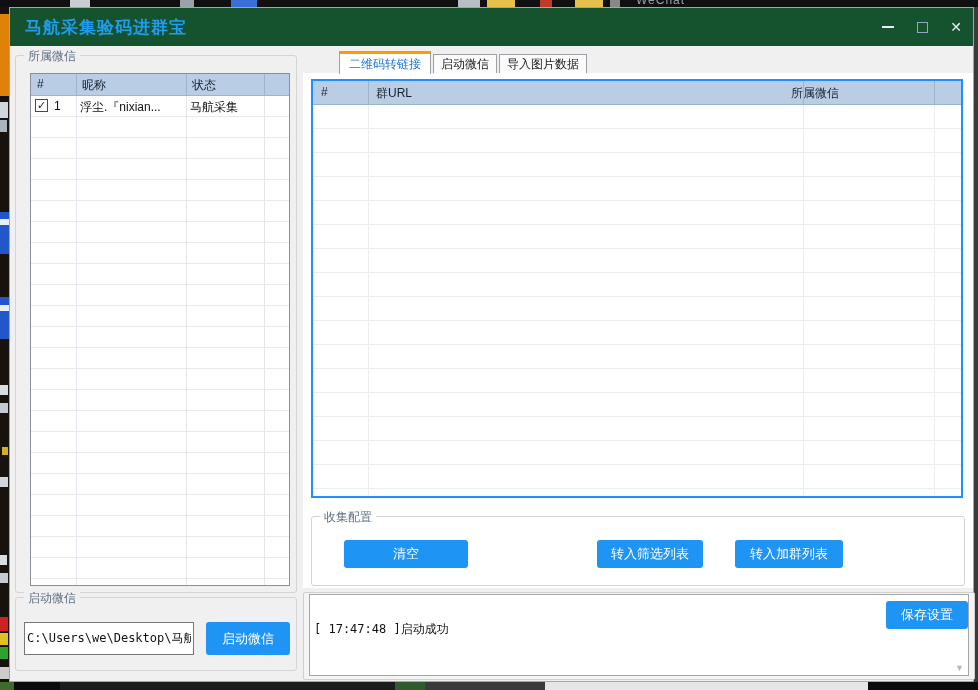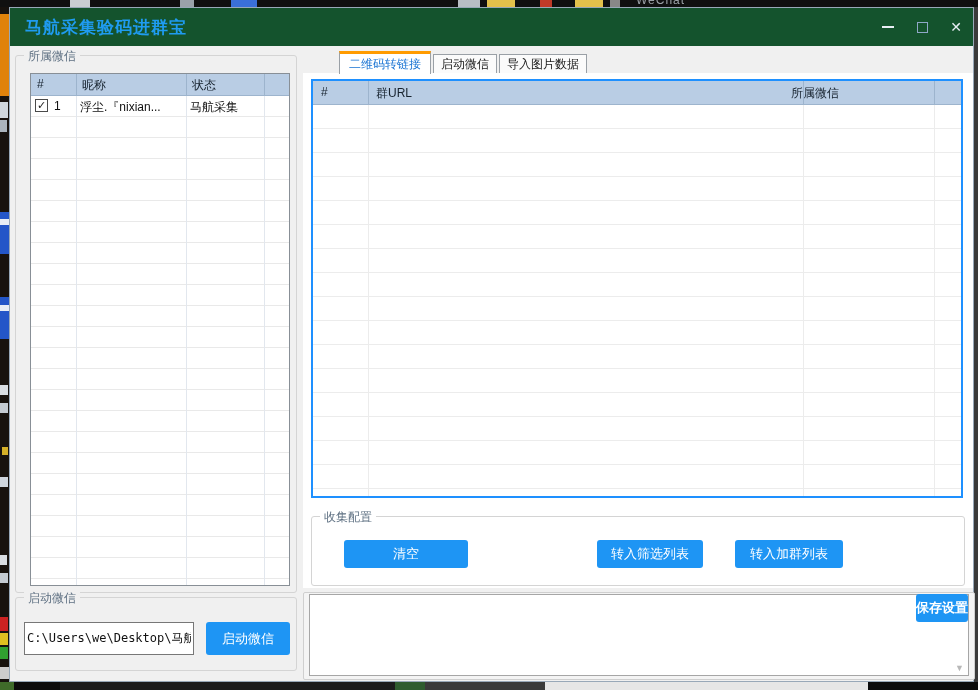--- a/index.html
+++ b/index.html
@@ -87,21 +87,21 @@
   .cfg-btn-2 { left:285px; width:106px; }
   .cfg-btn-3 { left:423px; width:108px; }
 
   
   .log-panel { position:absolute; left:293px; top:546px; width:672px; height:88px;
                border:1px solid #cfcfcf; border-radius:2px; background:#f4f4f4; }
   .log-box { position:absolute; left:5px; top:1px; right:5px; bottom:3px;
              background:#fff; border:1px solid #a6a6a6; overflow:hidden; }
   .log-lines { padding:2px 4px; font-family:"DejaVu Sans Mono",monospace; font-size:12px;
                line-height:13px; color:#111; white-space:pre; }
-  .save-btn { position:absolute; right:6px; top:1px; width:52px; height:28px;font-weight:bold; }
+  .save-btn { position:absolute; right:6px; top:8px; width:82px; height:28px; }
   .scroll-arrow { position:absolute; right:4px; bottom:2px; font-size:9px; color:#b8b8b8; }
 
   
   .frag { position:absolute; }
 </style>
 </head>
 <body>
 
 <div class="desk-frag desk-top">
   <div class="frag" style="left:70px;top:0;width:20px;height:7px;background:#c8cdd2"></div>
@@ -222,20 +222,21 @@
     <div class="groupbox group-collect">
       <span class="group-label gl-white">收集配置</span>
       <button class="btn-blue cfg-btn cfg-btn-0">清空</button>
       <button class="btn-blue cfg-btn cfg-btn-3">转入加群列表</button>
       <button class="btn-blue cfg-btn cfg-btn-2">转入筛选列表</button>
     </div>
 
     <div class="log-panel">
       <div class="log-box">
         <div class="log-lines">
+          <div>[ 17:47:48 ]启动成功</div>
           
           
         </div>
         <span class="scroll-arrow">▼</span>
       </div>
       <button class="btn-blue save-btn">保存设置</button>
     </div>
 
   </div>
 </div>

